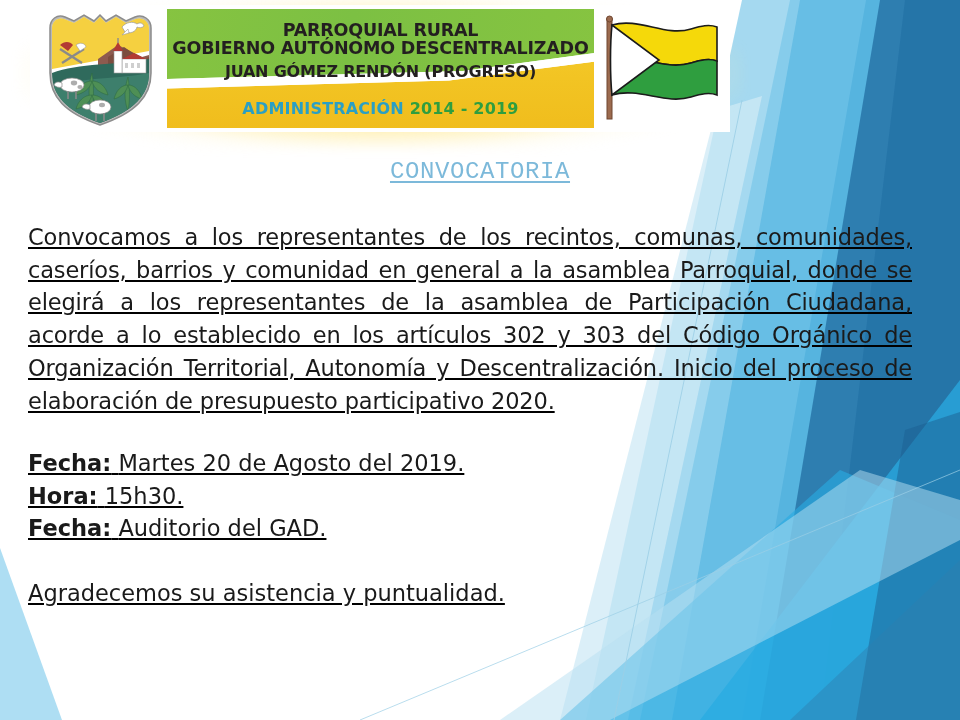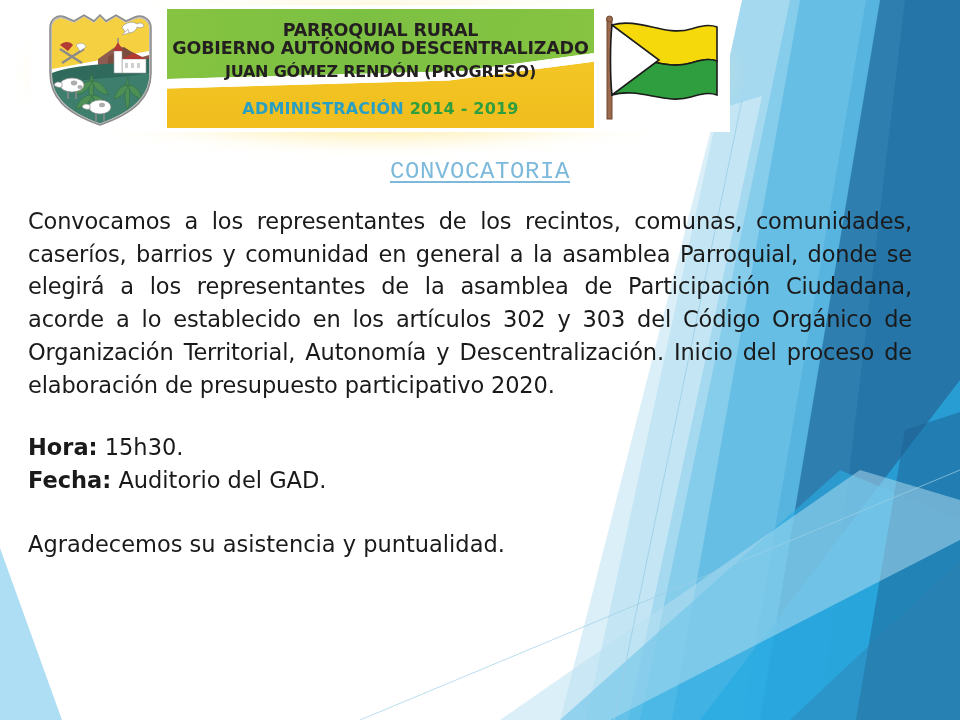--- a/index.html
+++ b/index.html
@@ -171,23 +171,24 @@
     font-size: 24px;
     letter-spacing: 0.6px;
     color: #7cb9da;
     text-decoration: underline;
     text-underline-offset: 3px;
     margin: 18px 0 0 0;
     font-weight: normal;
   }
 
   .body-block {
-    margin: 20px 28px 0 28px;
+    margin: 36px 28px 0 28px;
     width: 884px;
     box-sizing: border-box;
+    text-decoration: underline;
   }
 
   p.para {
     margin: 0;
     text-align: justify;
     text-justify: inter-word;
     font-family: "DejaVu Sans", sans-serif;
     font-size: 22.5px;
     line-height: 1.455;
     color: #1a1a1a;
@@ -354,20 +355,24 @@
 
   <div class="content">
 
     <h1 class="doc-title">CONVOCATORIA</h1>
 
     <div class="body-block">
       <p class="para">Convocamos a los representantes de los recintos, comunas, comunidades, caseríos, barrios y comunidad en general a la asamblea Parroquial, donde se elegirá a los representantes de la asamblea de Participación Ciudadana, acorde a lo establecido en los artículos 302 y 303 del Código Orgánico de Organización Territorial, Autonomía y Descentralización. Inicio del proceso de elaboración de presupuesto participativo 2020.</p>
 
       <div class="detail-list">
         <div class="detail-row">
+          <span class="detail-label">Fecha:</span>
+          <span class="detail-value">Martes 20 de Agosto del 2019.</span>
+        </div>
+        <div class="detail-row">
           <span class="detail-label">Hora:</span>
           <span class="detail-value">15h30.</span>
         </div>
         <div class="detail-row">
           <span class="detail-label">Fecha:</span>
           <span class="detail-value">Auditorio del GAD.</span>
         </div>
       </div>
 
       <div class="closing">Agradecemos su asistencia y puntualidad.</div>

